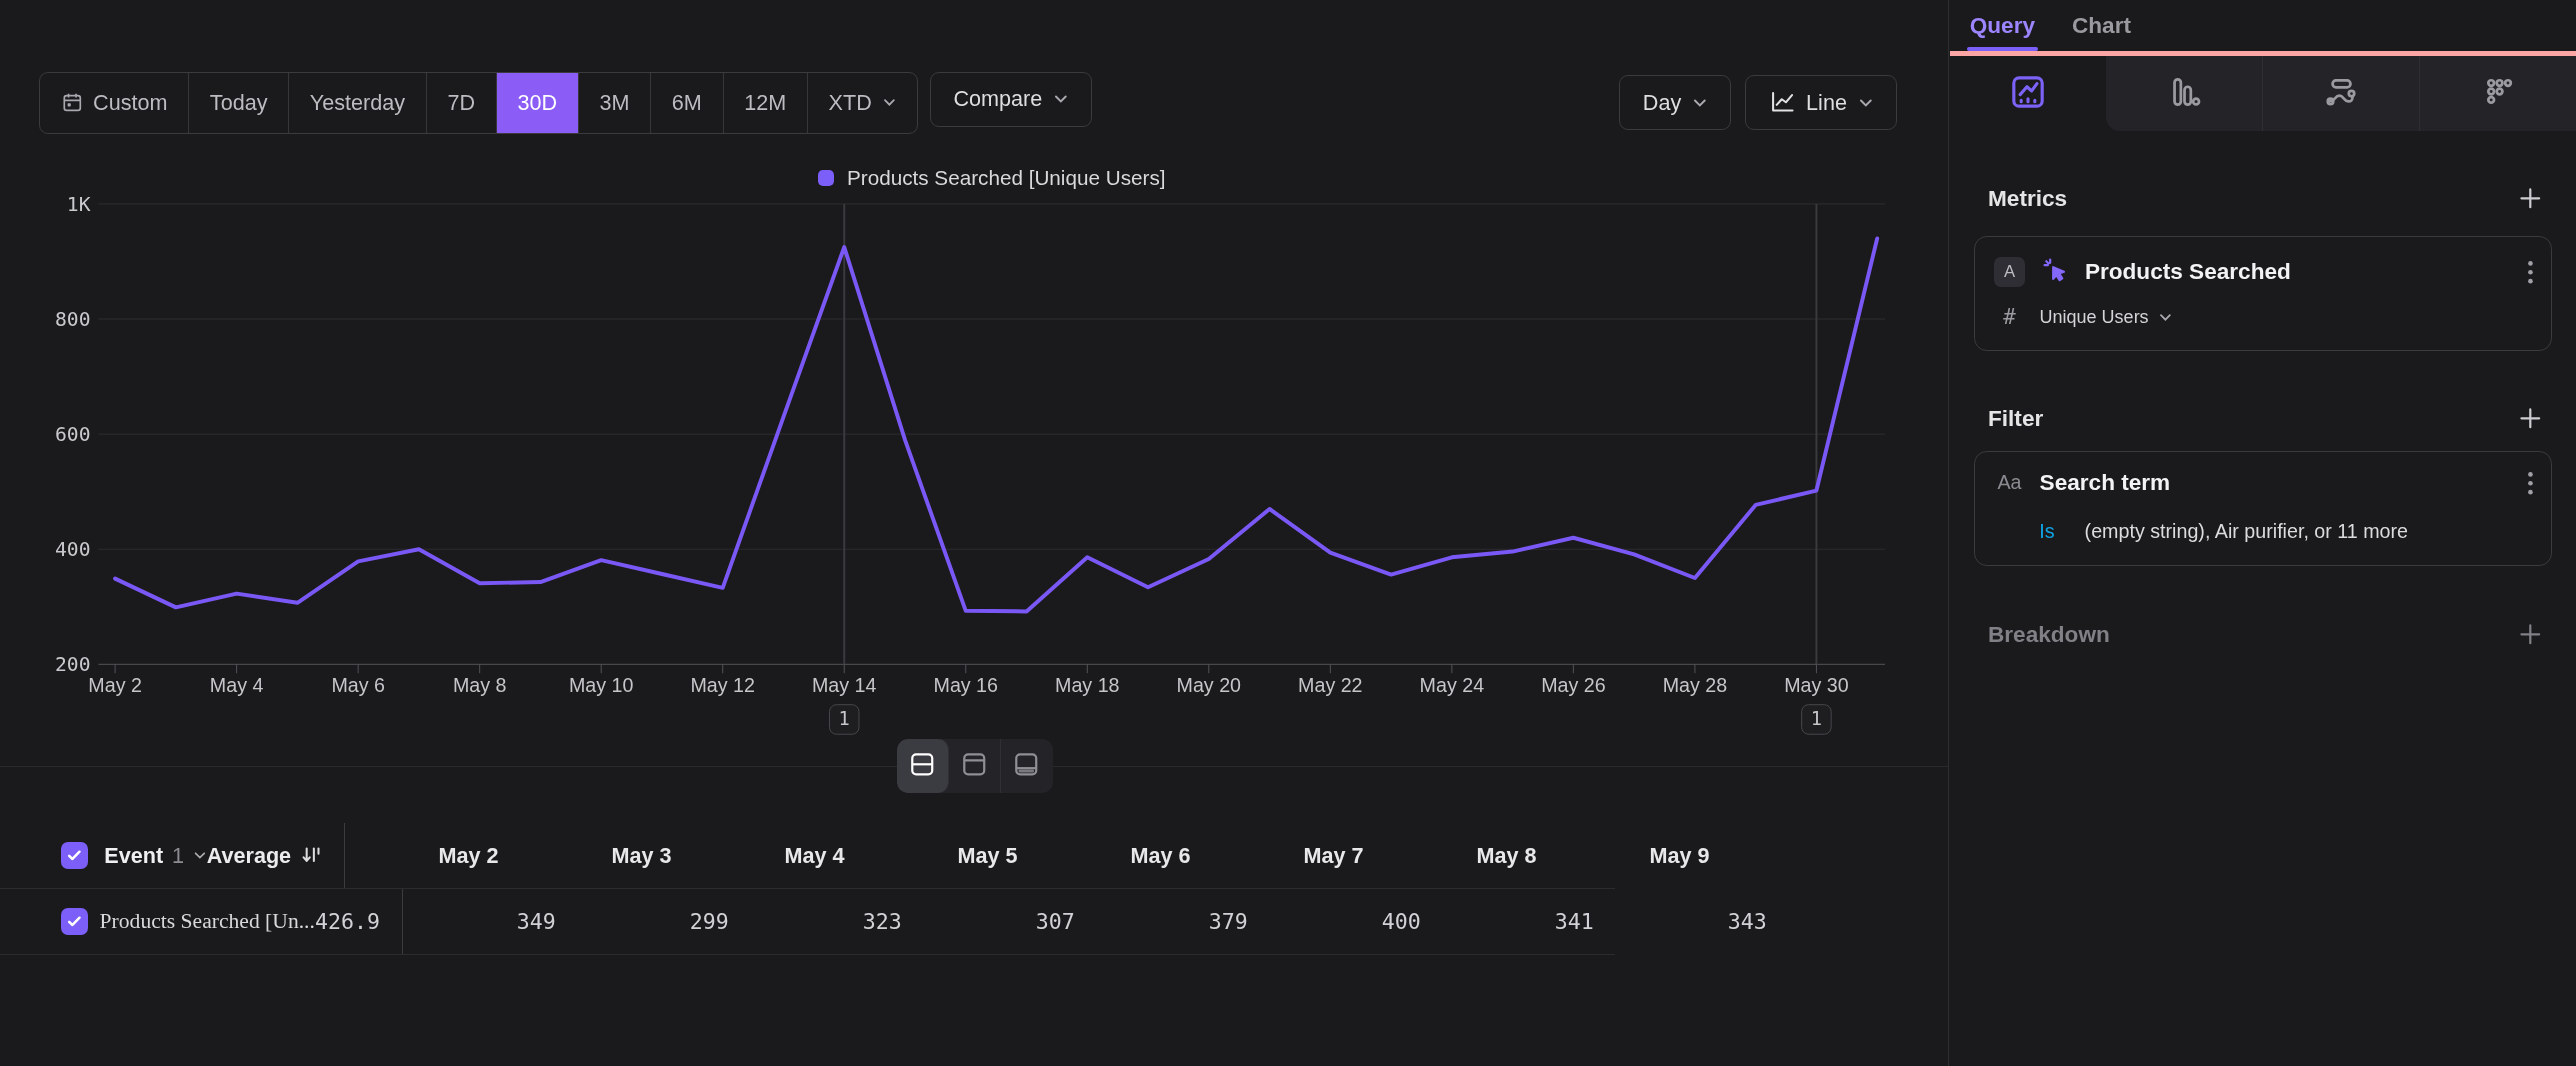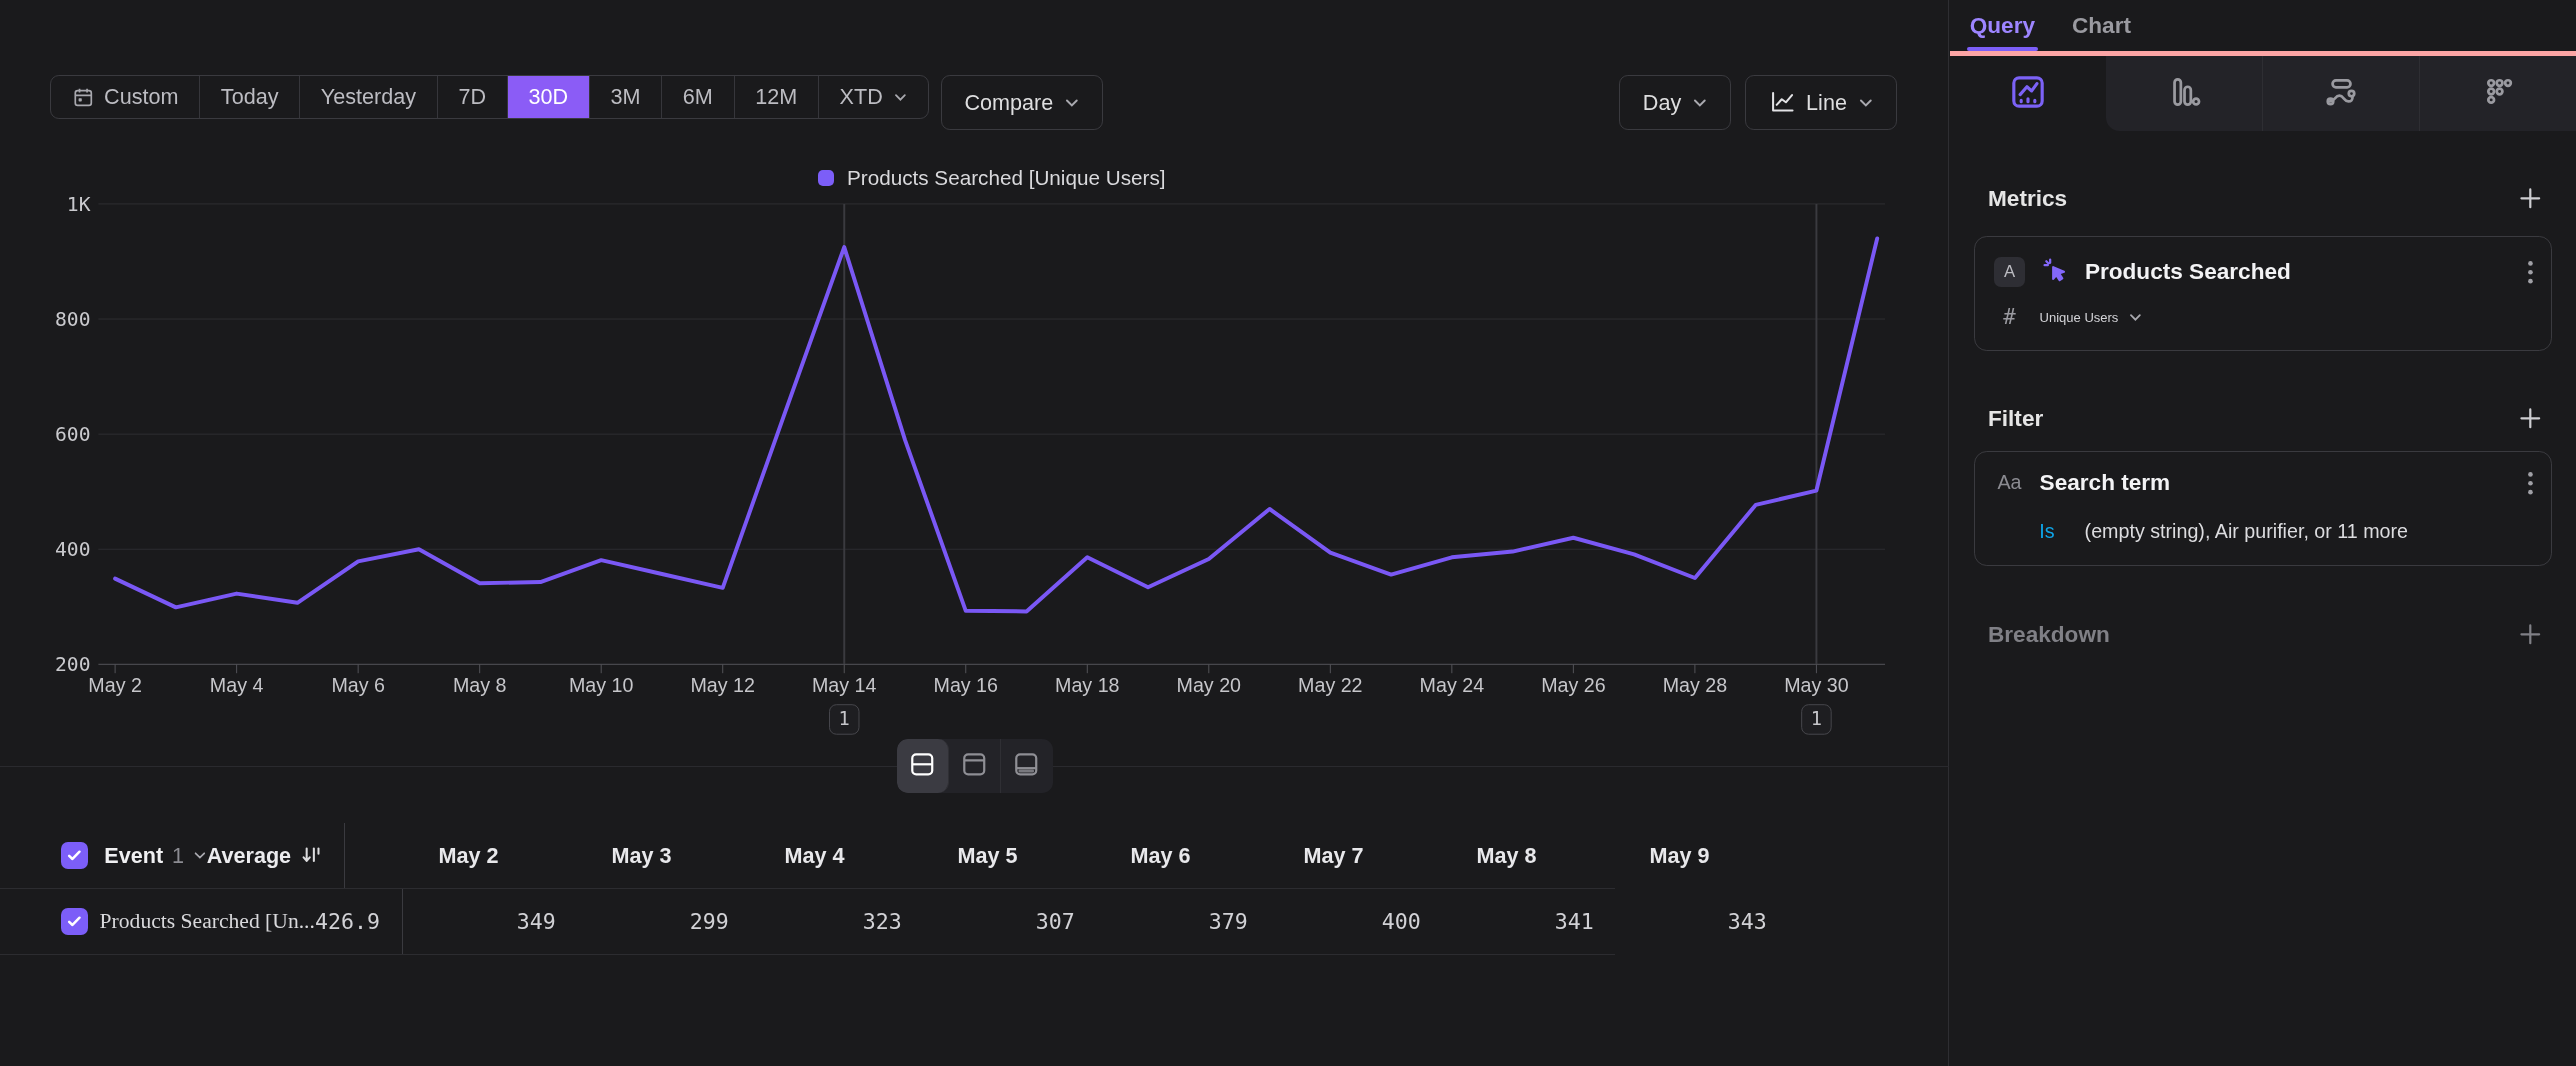--- a/index.html
+++ b/index.html
@@ -6,21 +6,21 @@
   html,body { width:2576px; height:1067px; overflow:hidden; }
   body { background:#1a1a1c; font-family:"Liberation Sans", sans-serif; color:#e6e6e9; }
   .app { position:relative; width:2576px; height:1067px; }
 
   
   .main { position:absolute; left:0; top:0; width:1949px; height:1067px; border-right:1px solid #2e2e32; }
 
   .toolbar { position:absolute; left:39px; top:75px; right:51px; height:55px; display:flex; justify-content:space-between; align-items:center; }
   .toolbar-left { display:flex; gap:11.8px; }
   .toolbar-right { display:flex; gap:13.8px; }
-  .seg-group { display:flex; border:1px solid #3a3a3f; border-radius:8.9px; overflow:hidden; height:44px;margin-left:11px; }
+  .seg-group { display:flex; border:1px solid #3a3a3f; border-radius:8.9px; overflow:hidden; height:62px; }
   .seg { display:flex; align-items:center; gap:9.8px; padding:0 20.7px; font-size:21.6px; color:#bcbcc2; border-right:1px solid #36363b; cursor:pointer; white-space:nowrap; }
   .seg:last-child { border-right:none; }
   .seg.active { background:#8b5cf6; color:#ffffff; }
   .seg .cal { display:inline-flex; color:#a8a8ae; }
   .btn { display:inline-flex; align-items:center; gap:10.8px; height:55px; padding:0 22.6px; border:1px solid #3a3a3f; border-radius:8.9px; background:transparent; color:#dededf; font-size:21.6px; cursor:pointer; font-family:inherit; }
   .chev { display:inline-flex; color:#a9a9af; }
 
   .legend { position:absolute; top:166px; left:98px; width:1787px; display:flex; justify-content:center; align-items:center; gap:12.8px; font-size:20.7px; color:#d9d9dc;text-align:right; }
   .legend .swatch { width:16.7px; height:16.7px; border-radius:4.9px; background:var(--accent); }
 
@@ -70,21 +70,21 @@
   .section-heading.dim, .section-heading.dim .plus { color:#808086; }
 
   .card { position:absolute; left:23.6px; right:23.6px; height:115px; border:1px solid #3a3a3f; border-radius:12.8px; }
   .card-row1 { position:absolute; top:17.7px; left:19.7px; right:17.7px; display:flex; align-items:center; gap:14.8px; }
   .card-row2 { position:absolute; top:68px; left:19.7px; right:17.7px; display:flex; align-items:center; gap:14.8px; }
   .badge-a { width:30.5px; height:30.5px; min-width:30.5px; border-radius:6.9px; background:#2e2e34; color:#bdbdc3; font-size:16.7px; display:flex; align-items:center; justify-content:center; }
   .type-aa { width:30.5px; min-width:30.5px; text-align:center; color:#8b8b91; font-size:19.7px; }
   .card-title { font-size:22.6px; font-weight:700; color:#f3f3f5; white-space:nowrap; }
   .kebab { margin-left:auto; color:#a0a0a6; display:inline-flex; cursor:pointer; }
   .hash { width:30.5px; min-width:30.5px; text-align:center; color:#9a9aa0; font-size:20.7px; font-family:"DejaVu Sans Mono", monospace; }
-  .agg-label { font-size:13px; color:#d4d4d8; display:flex; align-items:center; gap:9.8px; cursor:pointer; }
+  .agg-label { font-size:18px; color:#d4d4d8; display:flex; align-items:center; gap:9.8px; cursor:pointer; }
   .op { color:#0ea5e9; font-size:19.7px; width:30.5px; }
   .filter-values { color:#dcdcdf; font-size:19.7px; white-space:nowrap; }
   .indent { margin-left:45px; }
 </style>
 </head>
 <body>
 
 <div class="app">
 
   <div class="main">

